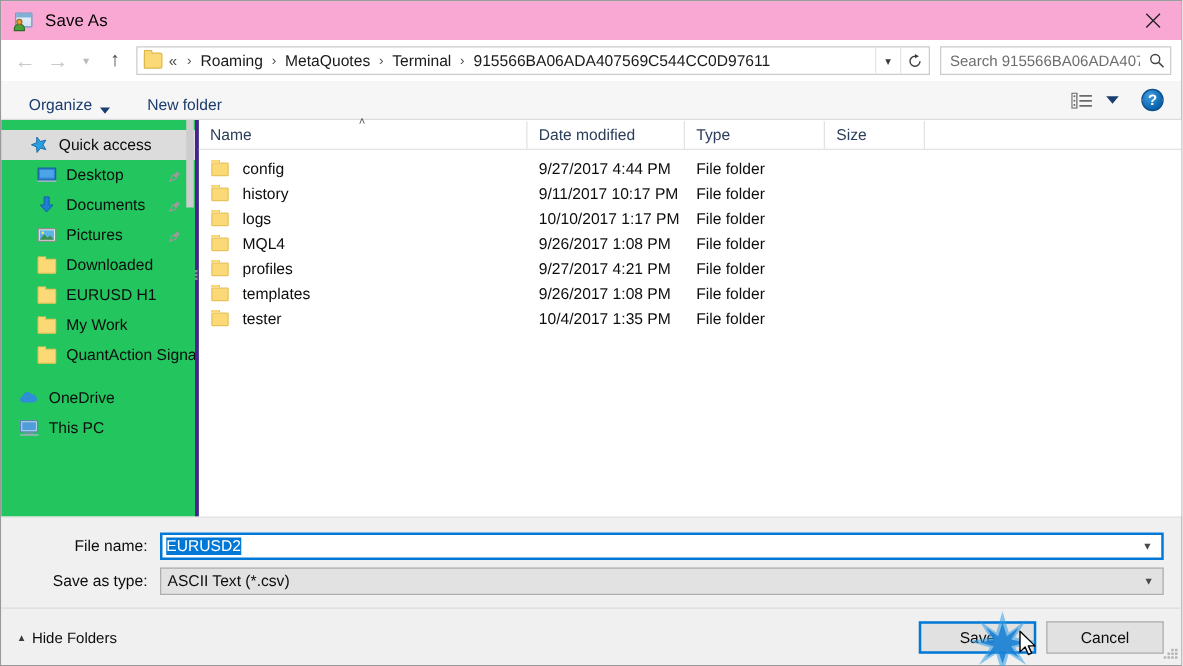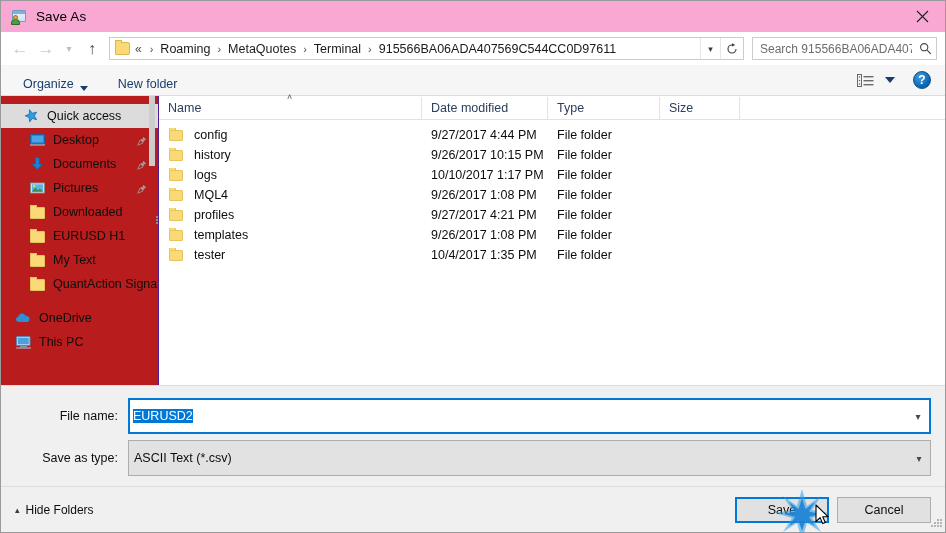--- a/index.html
+++ b/index.html
@@ -215,22 +215,22 @@
   .body {
     flex: 1 1 auto;
     display: flex;
     background: #ffffff;
     min-height: 0;
     position: relative;
   }
   .sidebar {
     width: 158px;
     flex: 0 0 auto;
-    background: #b91c1c;
-    border-right: 1px solid #4c1d95;
+    background: #22c55e;
+    border-right: 3px solid #4c1d95;
     padding-top: 8px;
     box-sizing: border-box;
     position: relative;
   }
   .sb-item {
     height: 24px;
     display: flex;
     align-items: center;
     padding-left: 22px;
     box-sizing: border-box;
@@ -370,21 +370,21 @@
   .form-label {
     width: 113px;
     text-align: right;
     padding-right: 10px;
     font-size: 12.5px;
     color: #0d0d0d;
     box-sizing: border-box;
   }
   .fieldwrap {
     flex: 1 1 auto;
-    height: 36px;
+    height: 22px;
     display: flex;
     align-items: center;
     box-sizing: border-box;
     position: relative;
   }
   .fieldwrap.filename {
     background: #ffffff;
     border: 2px solid #0078d7;
   }
   .fieldwrap.type {
@@ -643,21 +643,21 @@
       <div class="sb-item indent">
         <div class="sb-icon">
             <div class="folder-ic"></div>
           </div>
         <div class="sb-label">EURUSD H1</div>
       </div>
       <div class="sb-item indent">
         <div class="sb-icon">
             <div class="folder-ic"></div>
           </div>
-        <div class="sb-label">My Text</div>
+        <div class="sb-label">My Work</div>
       </div>
       <div class="sb-item indent">
         <div class="sb-icon">
             <div class="folder-ic"></div>
           </div>
         <div class="sb-label">QuantAction Signal</div>
       </div>
 
       <div class="sb-gap"></div>
 
@@ -716,21 +716,21 @@
           <div class="cell c-size"></div>
         </div>
         <div class="row">
           <div class="cell c-name">
             <span class="row-folder-ic">
                 <span class="f"></span>
                 <span class="t"></span>
               </span>
             <span>history</span>
           </div>
-          <div class="cell c-date">9/26/2017 10:15 PM</div>
+          <div class="cell c-date">9/11/2017 10:17 PM</div>
           <div class="cell c-type">File folder</div>
           <div class="cell c-size"></div>
         </div>
         <div class="row">
           <div class="cell c-name">
             <span class="row-folder-ic">
                 <span class="f"></span>
                 <span class="t"></span>
               </span>
             <span>logs</span>

